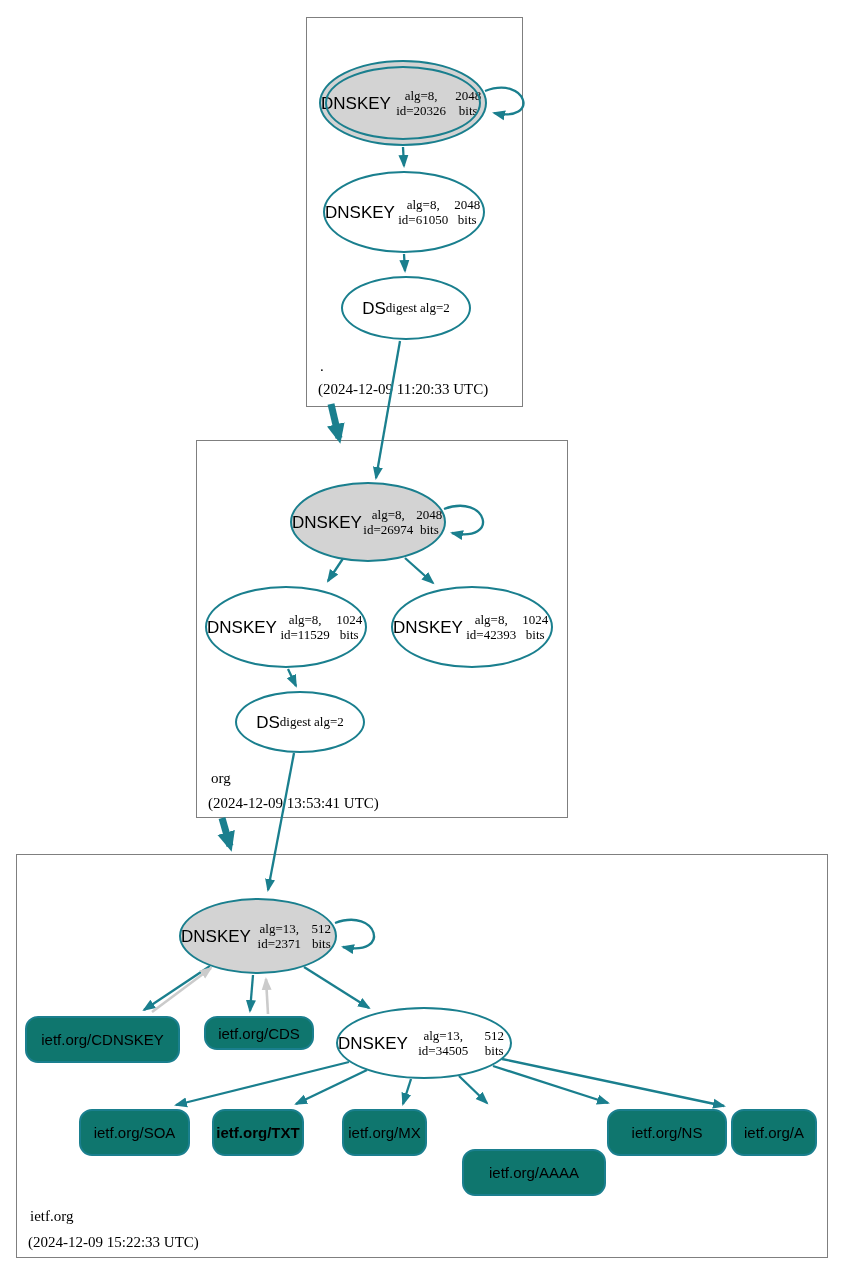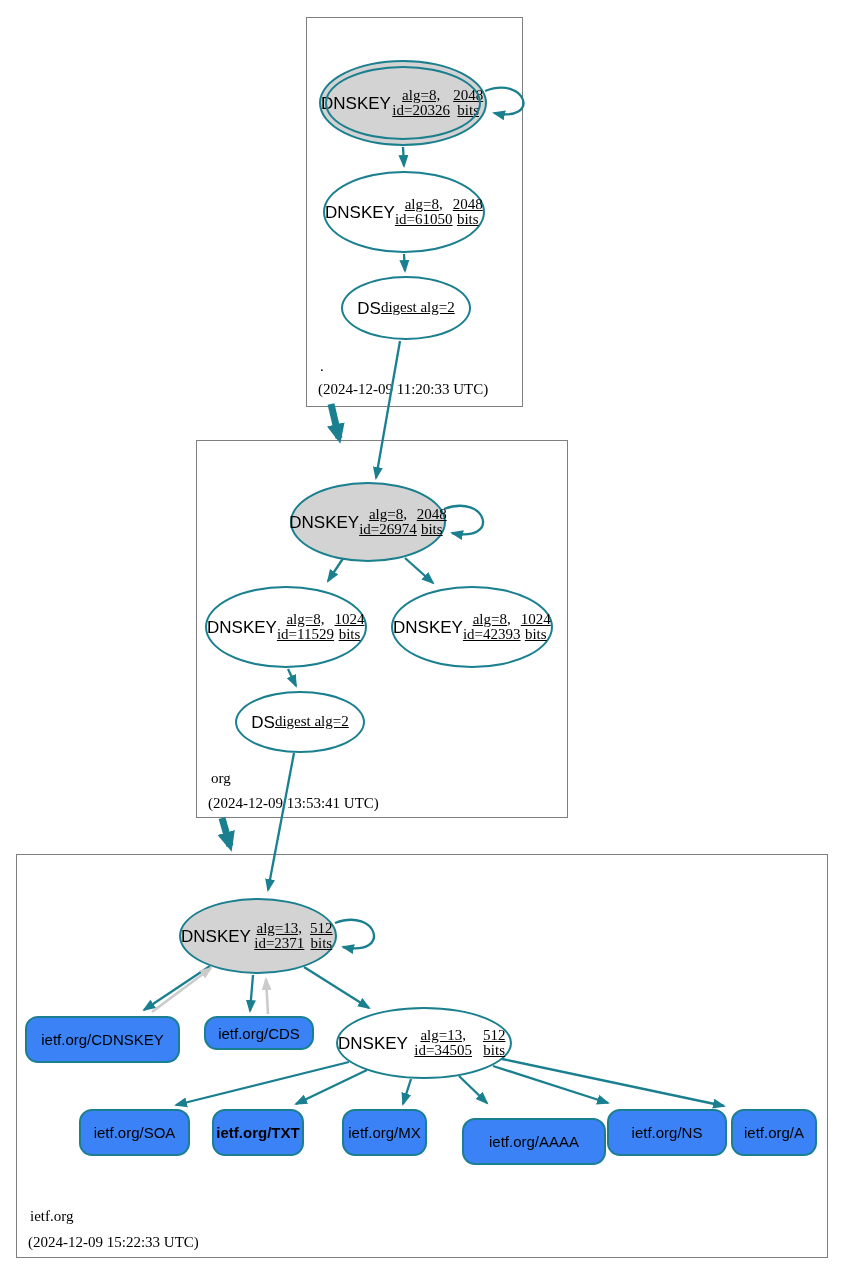--- a/index.html
+++ b/index.html
@@ -12,23 +12,23 @@
   .edge-thick{stroke:var(--teal,#1a7f8e);stroke-width:7;fill:none;}
   .edge-gray{stroke:var(--gray-arrow,#cbcbcb);stroke-width:2.6;fill:none;}
   .mfill-teal{fill:var(--teal,#1a7f8e);}
   .mfill-gray{fill:var(--gray-arrow,#cbcbcb);}
   .node{position:absolute;display:flex;flex-direction:row;align-items:center;justify-content:center;
         text-align:center;border:2.4px solid var(--teal,#1a7f8e);border-radius:50%;background:#fff;
         z-index:2;box-sizing:border-box;}
   .node.sep{background:var(--node-fill,#d3d3d3);}
   .node.double .ring{position:absolute;inset:4px;border:2.4px solid var(--teal,#1a7f8e);border-radius:50%;pointer-events:none;}
   .node .t{font-family:"Liberation Sans",sans-serif;font-size:17px;line-height:19px;}
-  .node .d{font-family:"Liberation Serif",serif;font-size:15px;line-height:15.5px;text-decoration:underline;}
+  .node .d{font-family:"Liberation Serif",serif;font-size:13px;line-height:15.5px;}
   .rr{position:absolute;display:flex;align-items:center;justify-content:center;text-align:center;
-      border:2.2px solid var(--teal,#1a7f8e);border-radius:13px;background:#3b82f6;
+      border:2.2px solid var(--teal,#1a7f8e);border-radius:13px;background:#0f766e;
       font-family:"Liberation Sans",sans-serif;font-size:15px;z-index:2;box-sizing:border-box;white-space:nowrap;}
 </style>
 </head>
 <body>
 
 <div id="canvas">
 
   <div class="zbox" style="left:306px;top:17px;width:217px;height:390px;"></div>
   <div class="zbox" style="left:196px;top:440px;width:372px;height:378px;"></div>
   <div class="zbox" style="left:16px;top:854px;width:812px;height:404px;"></div>
@@ -134,21 +134,21 @@
   </div>
   <div class="rr" style="left:79px;top:1109px;width:111px;height:47px;">
     <span>ietf.org/SOA</span>
   </div>
   <div class="rr" style="left:212px;top:1109px;width:92px;height:47px;font-weight:bold;">
     <span>ietf.org/TXT</span>
   </div>
   <div class="rr" style="left:342px;top:1109px;width:85px;height:47px;">
     <span>ietf.org/MX</span>
   </div>
-  <div class="rr" style="left:462px;top:1118px;width:144px;height:47px;">
+  <div class="rr" style="left:462px;top:1149px;width:144px;height:47px;">
     <span>ietf.org/AAAA</span>
   </div>
   <div class="rr" style="left:607px;top:1109px;width:120px;height:47px;">
     <span>ietf.org/NS</span>
   </div>
   <div class="rr" style="left:731px;top:1109px;width:86px;height:47px;">
     <span>ietf.org/A</span>
   </div>
 
 </div>

